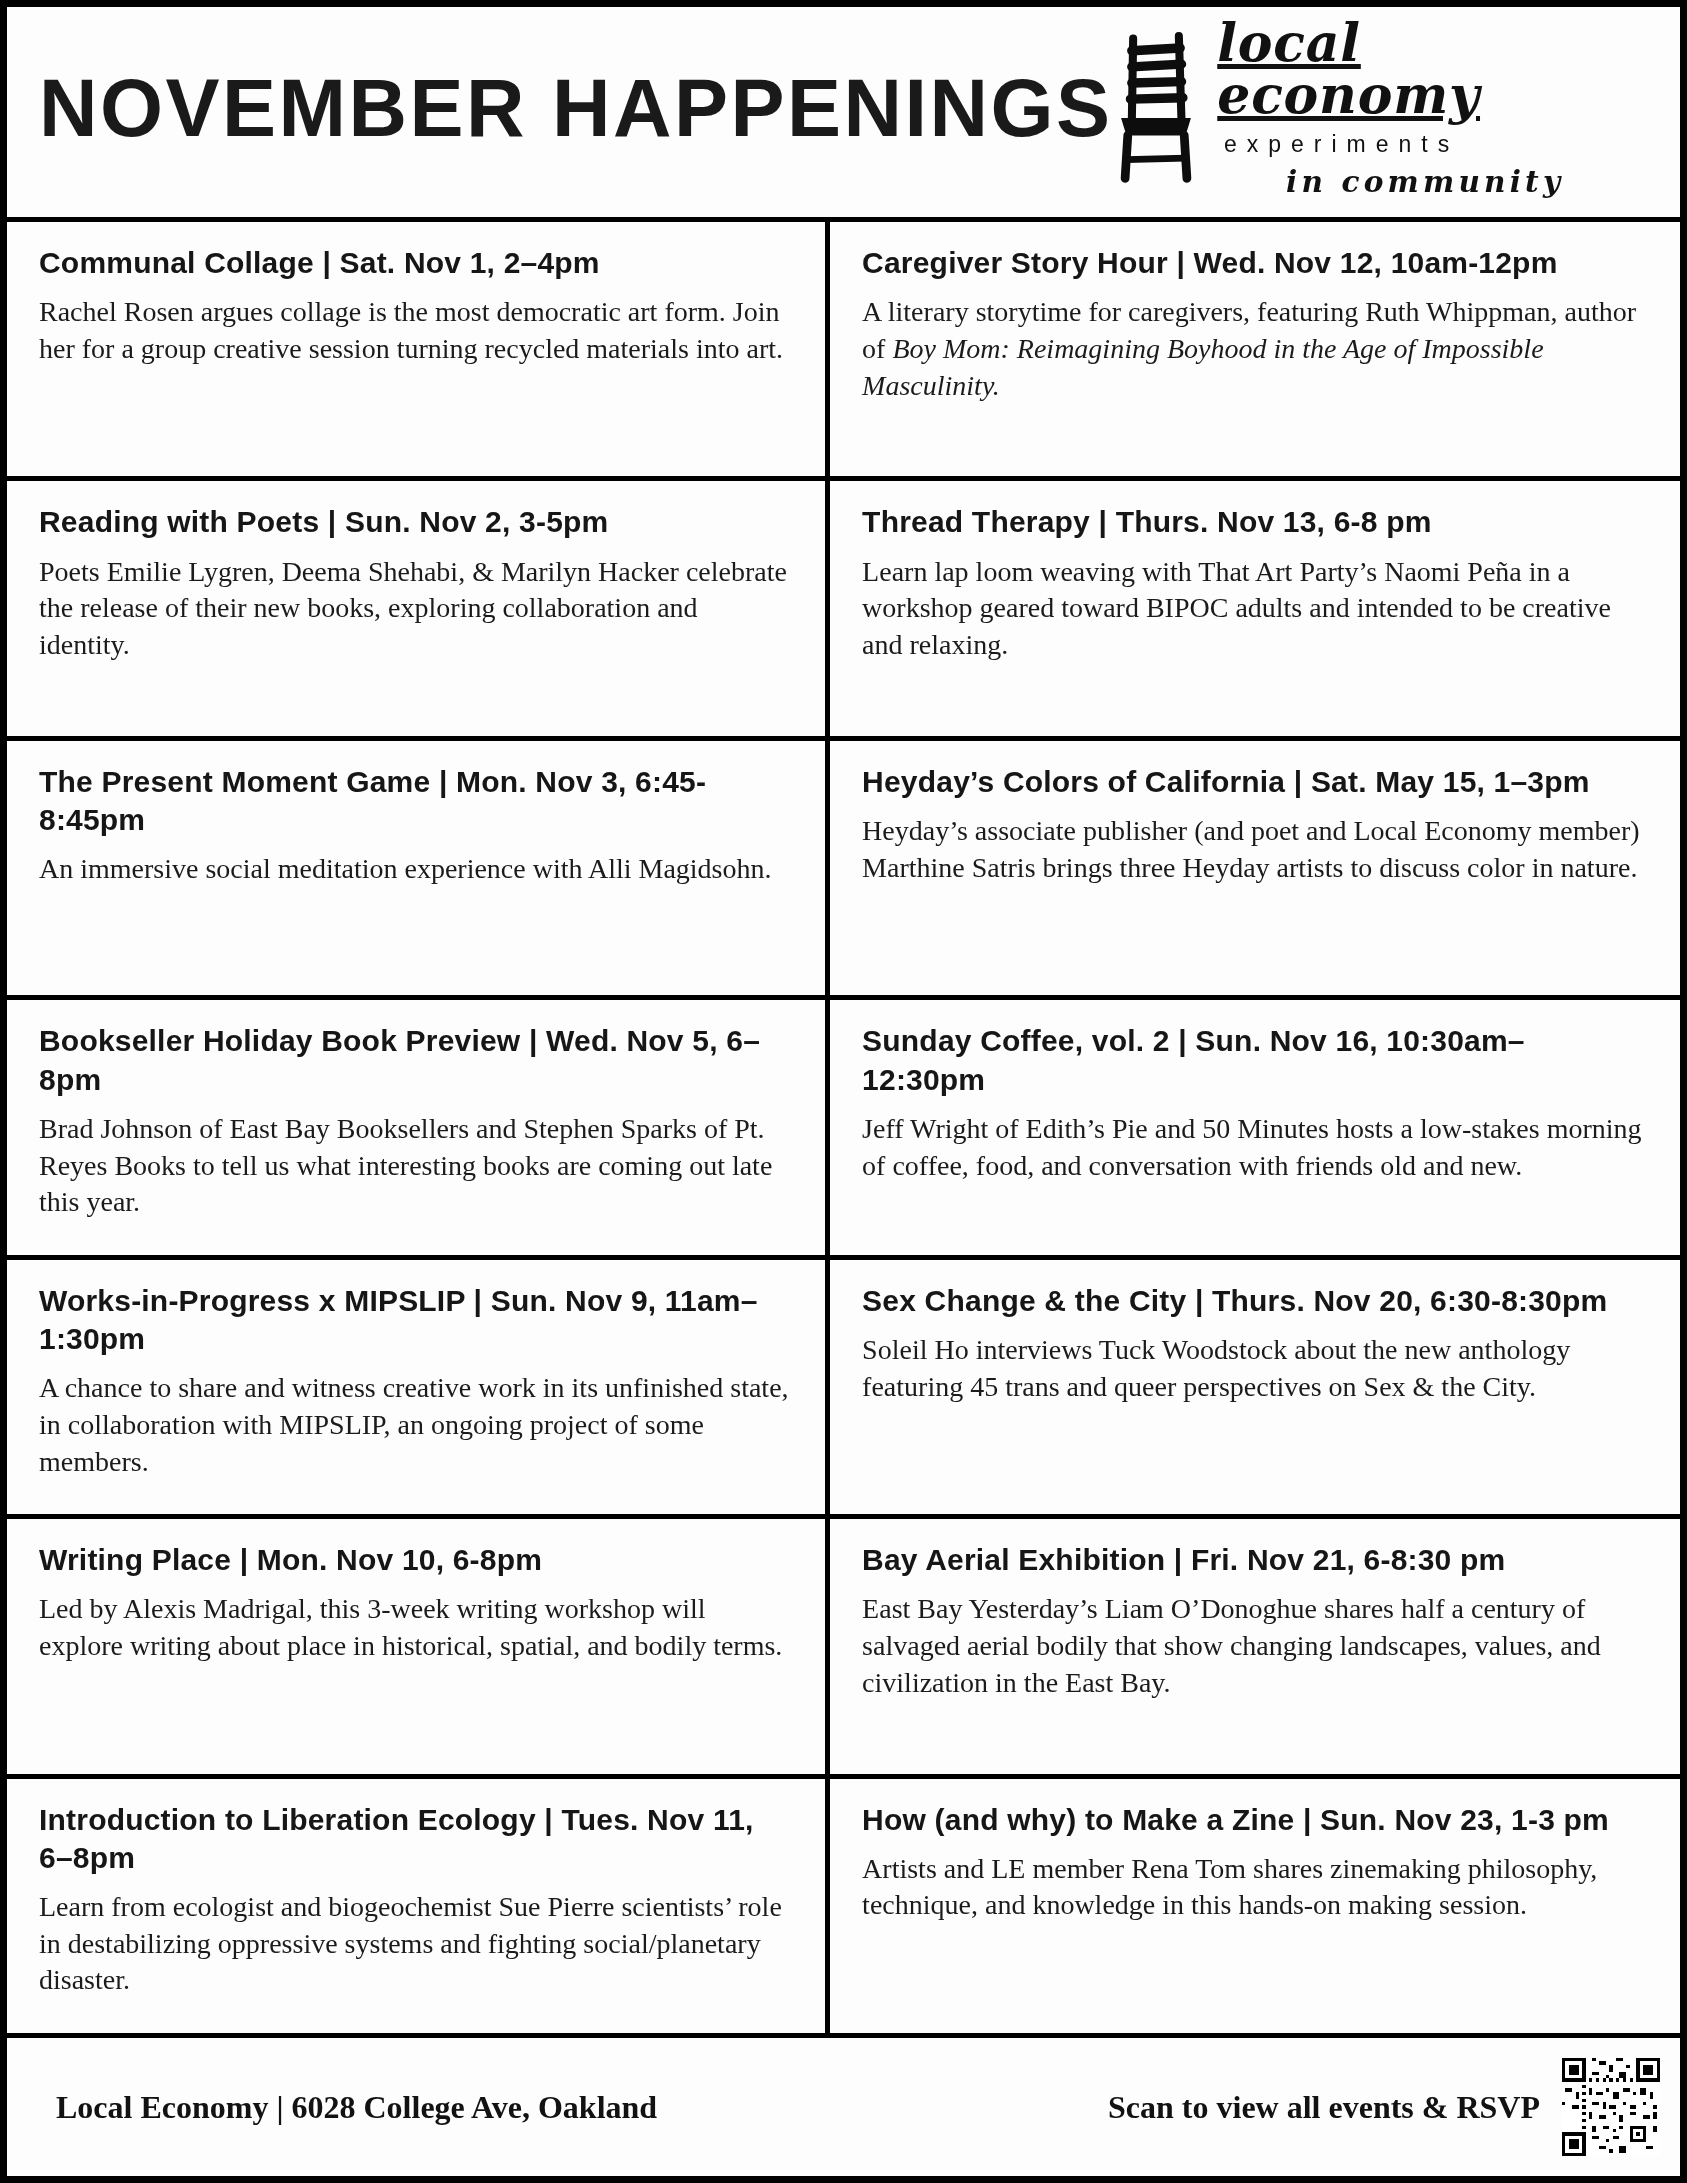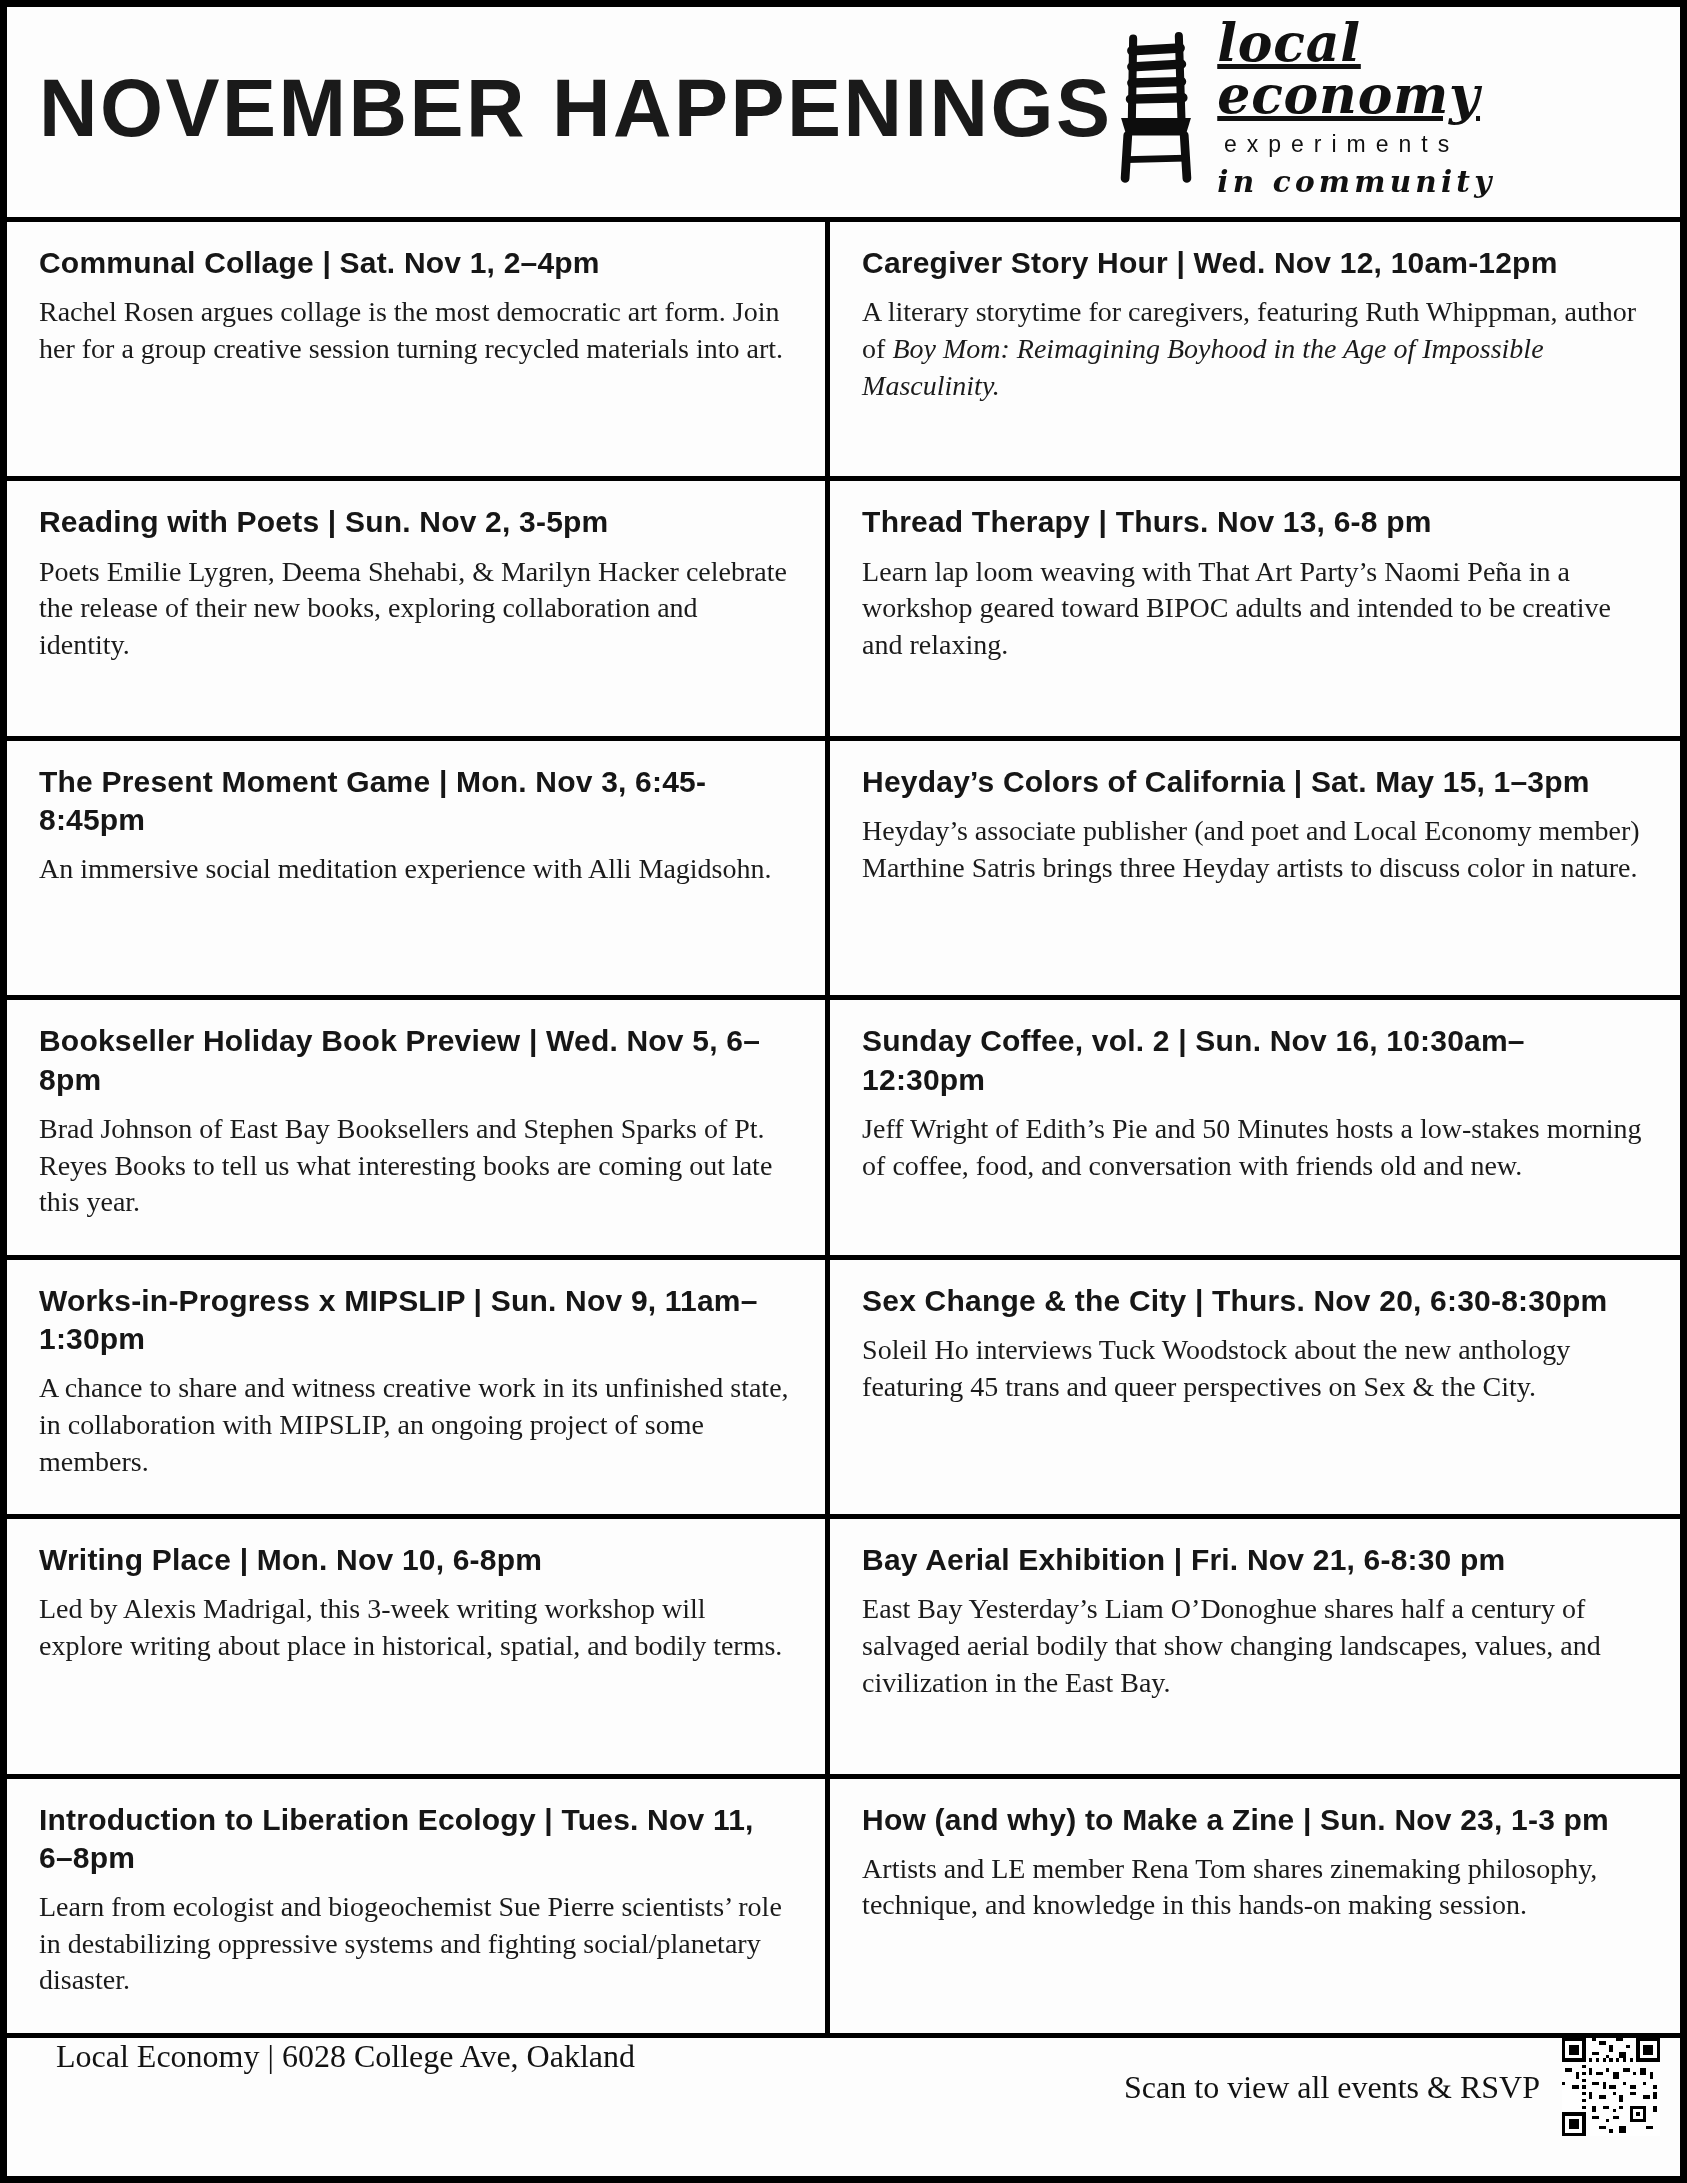--- a/index.html
+++ b/index.html
@@ -38,21 +38,21 @@
     font-style: italic; font-weight: 700;
     font-size: 52px; line-height: 1; letter-spacing: 0.8px; color: #111; text-decoration: underline;
   }
   .logo-sub {
     font-family: "Liberation Sans", sans-serif;
     font-size: 23px; letter-spacing: 10px; margin-top: 10px; margin-left: 6.7px; color: #111;
   }
   .logo-tag {
     font-family: "DejaVu Serif", serif;
     font-style: italic; font-weight: 600;
-    font-size: 29.5px; letter-spacing: 4.2px; text-align: left; margin-top: 6.7px; color: #111;
+    font-size: 29.5px; letter-spacing: 4.2px; text-align: center; margin-top: 6.7px; color: #111;
   }
 
   
   .grid {
     flex: 1 1 auto;
     display: grid;
     grid-template-columns: 49.2% 50.8%;
     grid-template-rows: repeat(7, 1fr);
   }
   .cell {
@@ -75,22 +75,23 @@
     font-family: "Liberation Serif", serif;
     font-size: 28px;
     line-height: 1.31;
     color: #1b1b1b;
   }
   .event-desc em { font-style: italic; }
 
   
   .footer {
     flex: 0 0 138px;
-    display: flex; align-items: flex-start; justify-content: space-between;
+    display: flex; align-items: center; justify-content: space-between;
     padding: 0 20px 0 49px;
+    font-weight: bold;
   }
   .footer-address, .footer-scan-label {
     font-family: "Liberation Serif", serif;
     font-size: 32px; color: #121212;
   }
   .footer-scan { display: flex; align-items: center; gap: 22px; }
   .qr { width: 98px; height: 98px; }
 </style>
 </head>
 <body>

